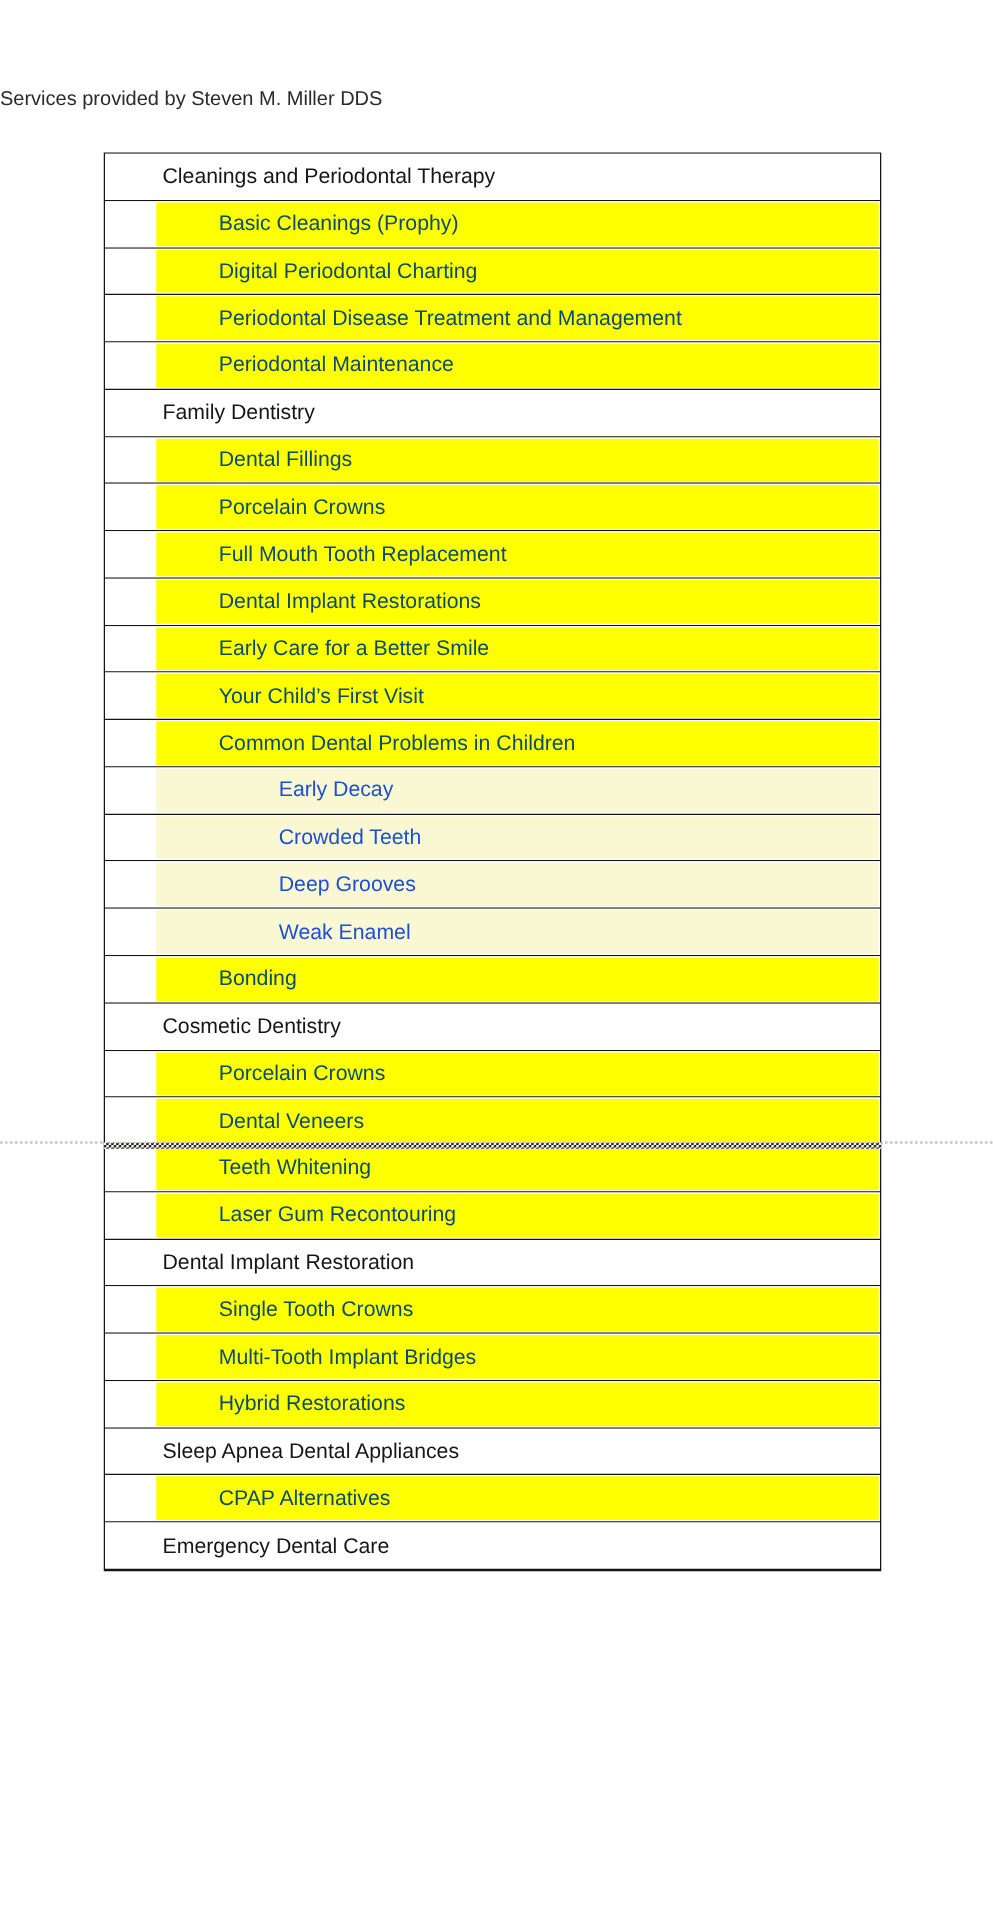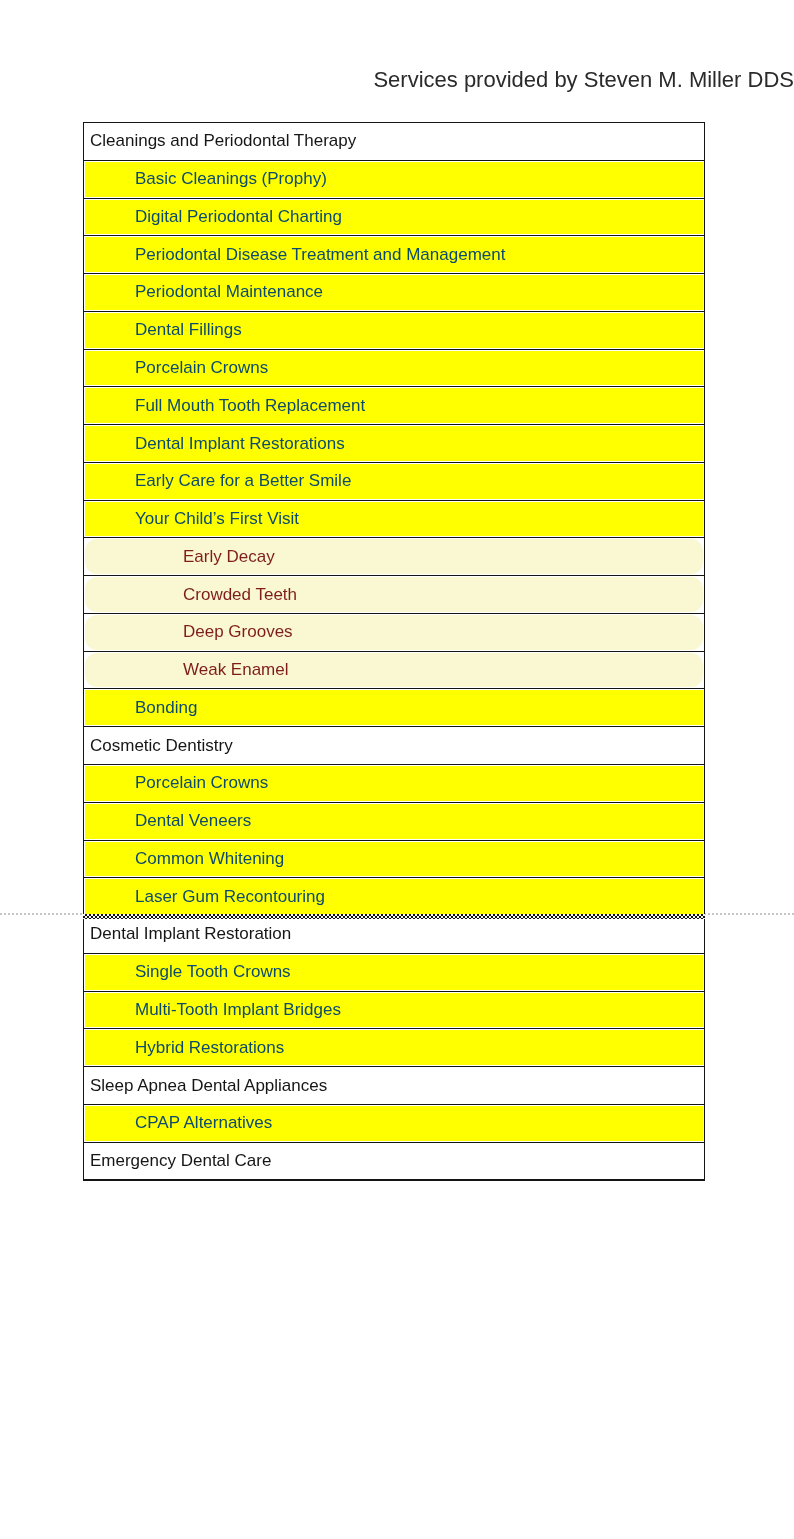--- a/index.html
+++ b/index.html
@@ -13,22 +13,22 @@
     position: relative;
     font-family: "Liberation Sans", "DejaVu Sans", sans-serif;
     color: #1d1d1d;
     overflow: hidden;
   }
   .title {
     position: absolute;
     top: 70px;
     left: 0;
     width: 794px;
-    text-align: right;
-    font-size: 22px;
+    text-align: left;
+    font-size: 16px;
     line-height: 20px;
     color: #2a2a2a;
   }
   
   .page-break-line {
     position: absolute;
     top: 913px;
     left: 0;
     width: 794px;
     height: 0;
@@ -55,24 +55,25 @@
   }
   .row:last-child { border-bottom: none; }
   .hl {
     height: 100%;
     display: flex;
     align-items: center;
     box-sizing: border-box;
     font-size: 17px;
     line-height: 20px;
     white-space: nowrap;
+    margin-left: 40px;
   }
   .level0 .hl { background: transparent; padding-left: 5px;  color: #161616; }
   .level1 .hl { background: var(--c-hl);  padding-left: 50px; color: #0c4a6e; }
-  .level2 .hl { background: var(--c-hl2); padding-left: 98px; color: #7f1d1d; border-radius: 12px; }
+  .level2 .hl { background: var(--c-hl2); padding-left: 98px; color: #1d4ed8; }
   
   .page-break-band {
     position: absolute;
     left: -1px;
     right: -1px;
     top: calc(var(--rh) * 21 - 2px);
     height: 5px;
     background-color: #f6f6f0;
     background-image:
       linear-gradient(45deg, #111 25%, transparent 25%, transparent 75%, #111 75%),
@@ -99,37 +100,43 @@
     </div>
     <div class="row level1">
       <div class="hl">Digital Periodontal Charting</div>
     </div>
     <div class="row level1">
       <div class="hl">Periodontal Disease Treatment and Management</div>
     </div>
     <div class="row level1">
       <div class="hl">Periodontal Maintenance</div>
     </div>
+    <div class="row level0">
+      <div class="hl">Family Dentistry</div>
+    </div>
     <div class="row level1">
       <div class="hl">Dental Fillings</div>
     </div>
     <div class="row level1">
       <div class="hl">Porcelain Crowns</div>
     </div>
     <div class="row level1">
       <div class="hl">Full Mouth Tooth Replacement</div>
     </div>
     <div class="row level1">
       <div class="hl">Dental Implant Restorations</div>
     </div>
     <div class="row level1">
       <div class="hl">Early Care for a Better Smile</div>
     </div>
     <div class="row level1">
       <div class="hl">Your Child’s First Visit</div>
+    </div>
+    <div class="row level1">
+      <div class="hl">Common Dental Problems in Children</div>
     </div>
     <div class="row level2">
       <div class="hl">Early Decay</div>
     </div>
     <div class="row level2">
       <div class="hl">Crowded Teeth</div>
     </div>
     <div class="row level2">
       <div class="hl">Deep Grooves</div>
     </div>
@@ -142,21 +149,21 @@
     <div class="row level0">
       <div class="hl">Cosmetic Dentistry</div>
     </div>
     <div class="row level1">
       <div class="hl">Porcelain Crowns</div>
     </div>
     <div class="row level1">
       <div class="hl">Dental Veneers</div>
     </div>
     <div class="row level1">
-      <div class="hl">Common Whitening</div>
+      <div class="hl">Teeth Whitening</div>
     </div>
     <div class="row level1">
       <div class="hl">Laser Gum Recontouring</div>
     </div>
     <div class="row level0">
       <div class="hl">Dental Implant Restoration</div>
     </div>
     <div class="row level1">
       <div class="hl">Single Tooth Crowns</div>
     </div>

